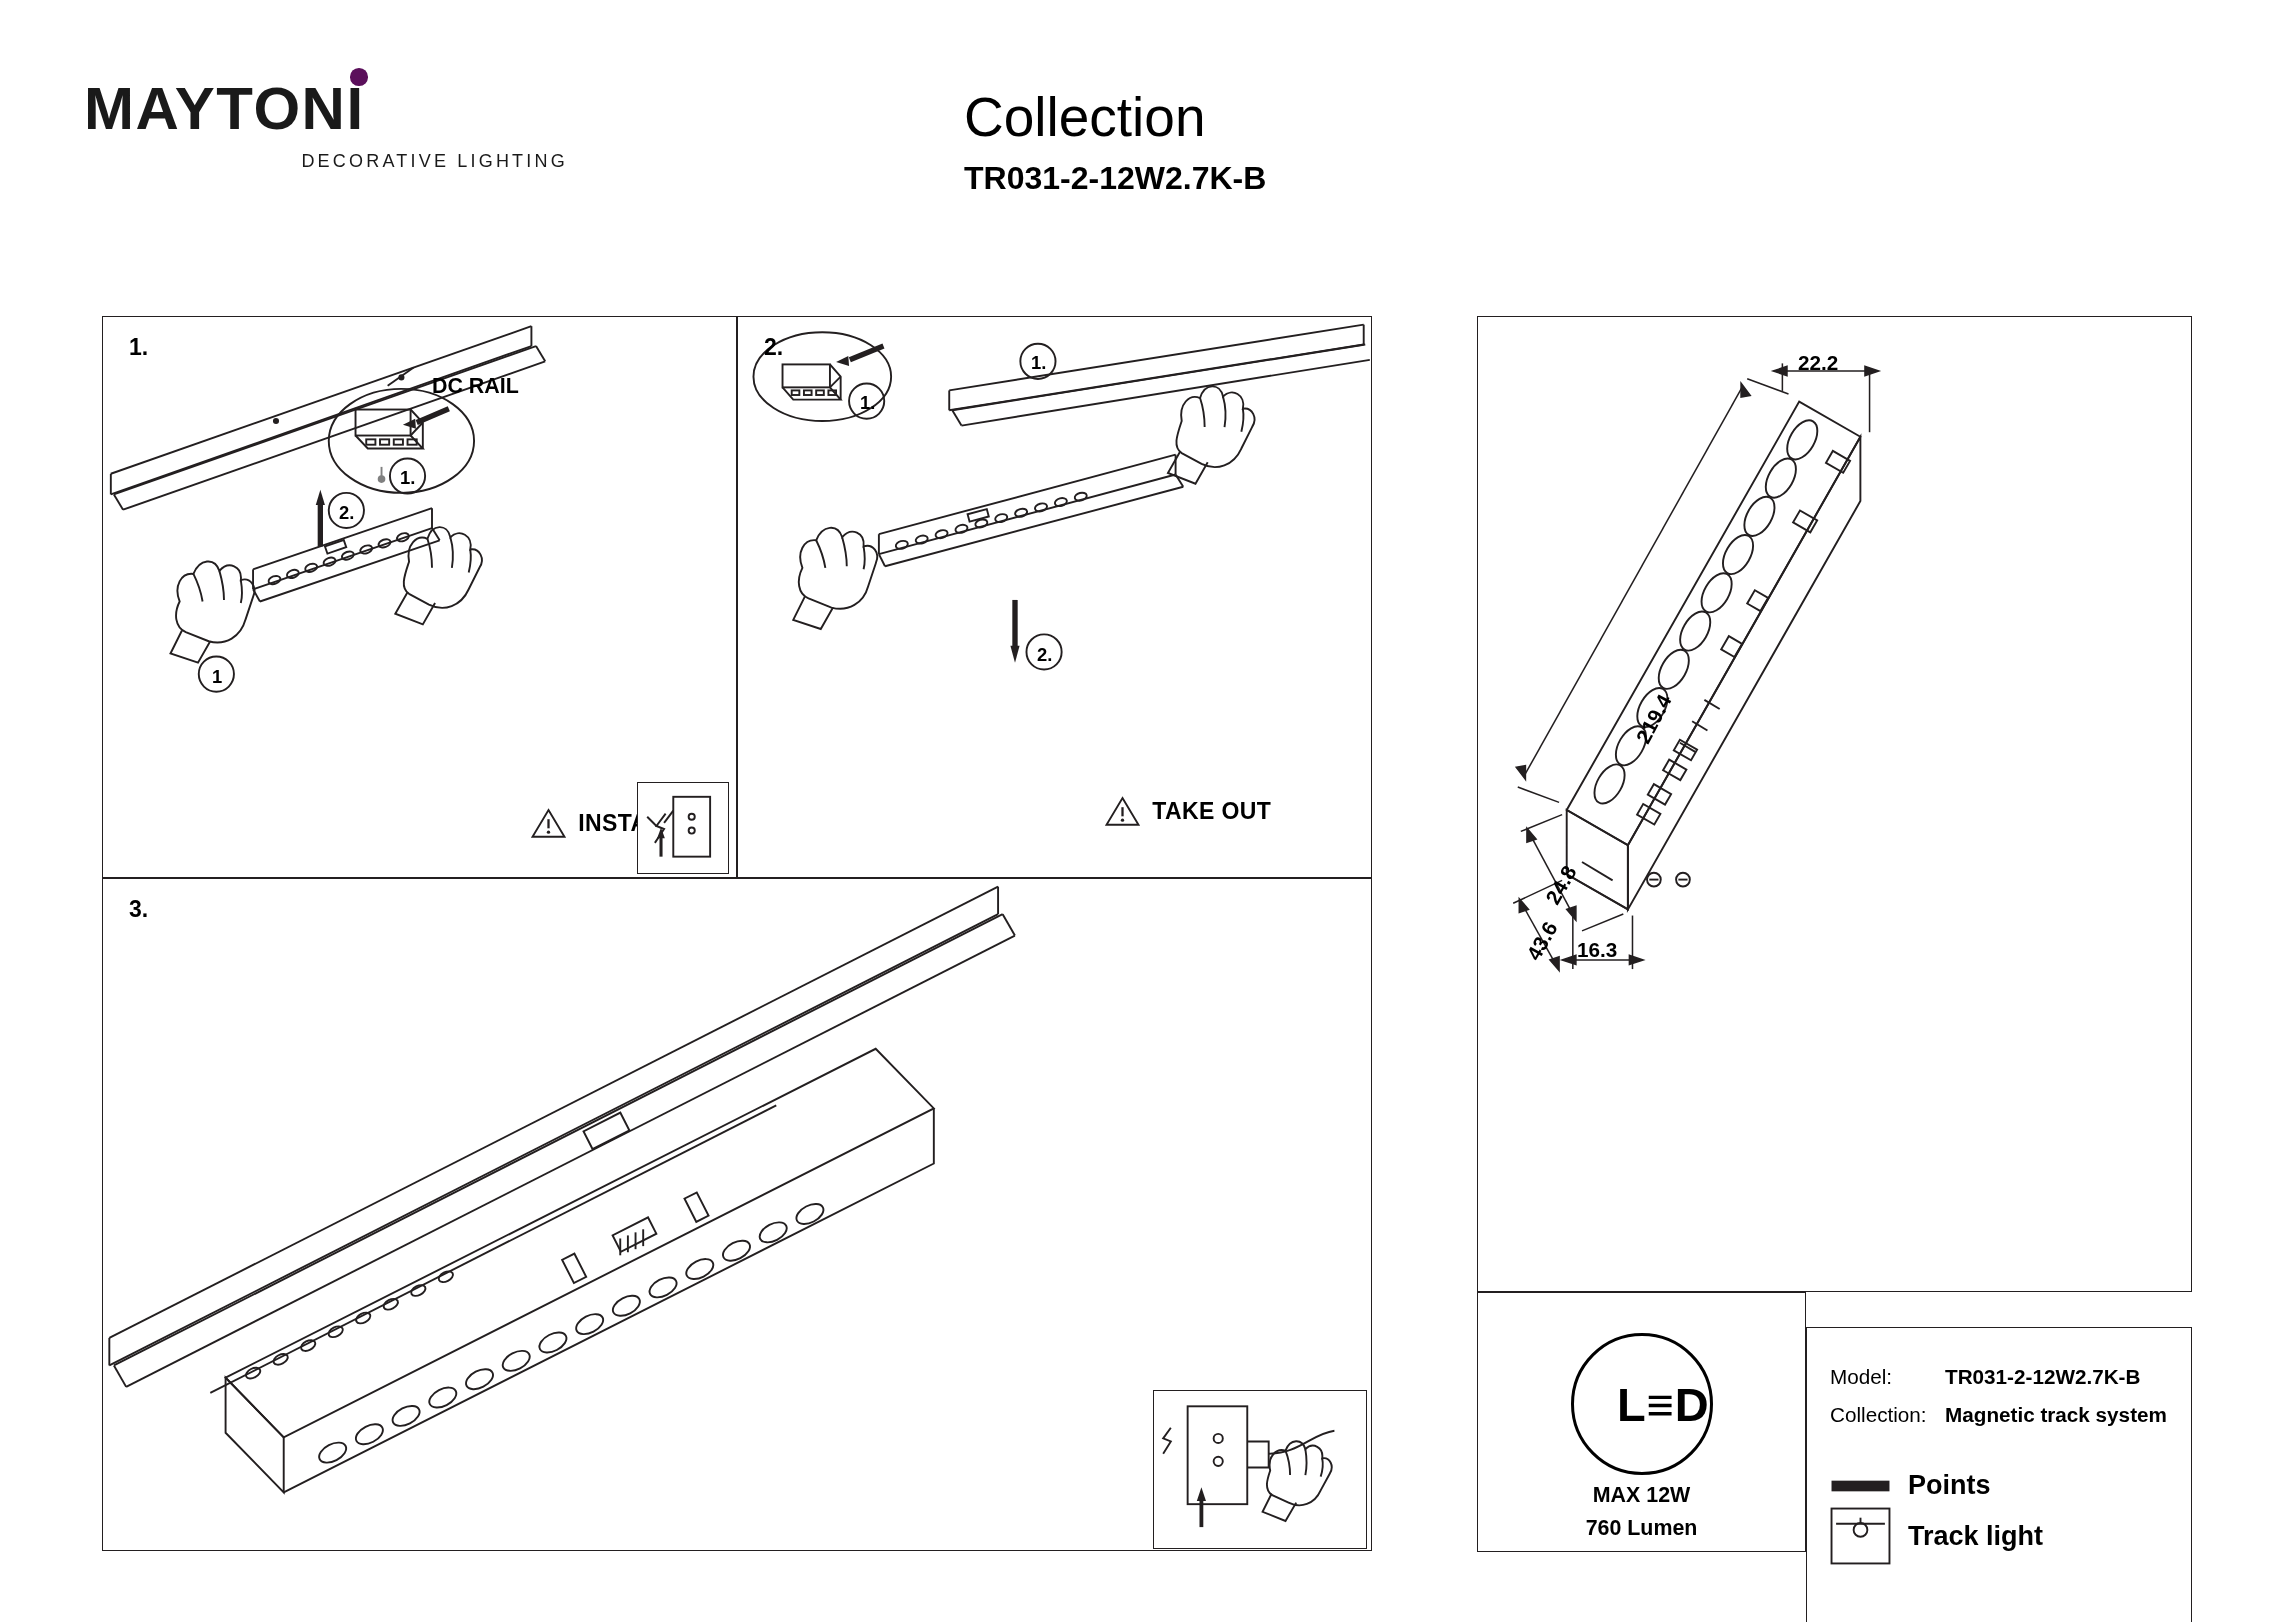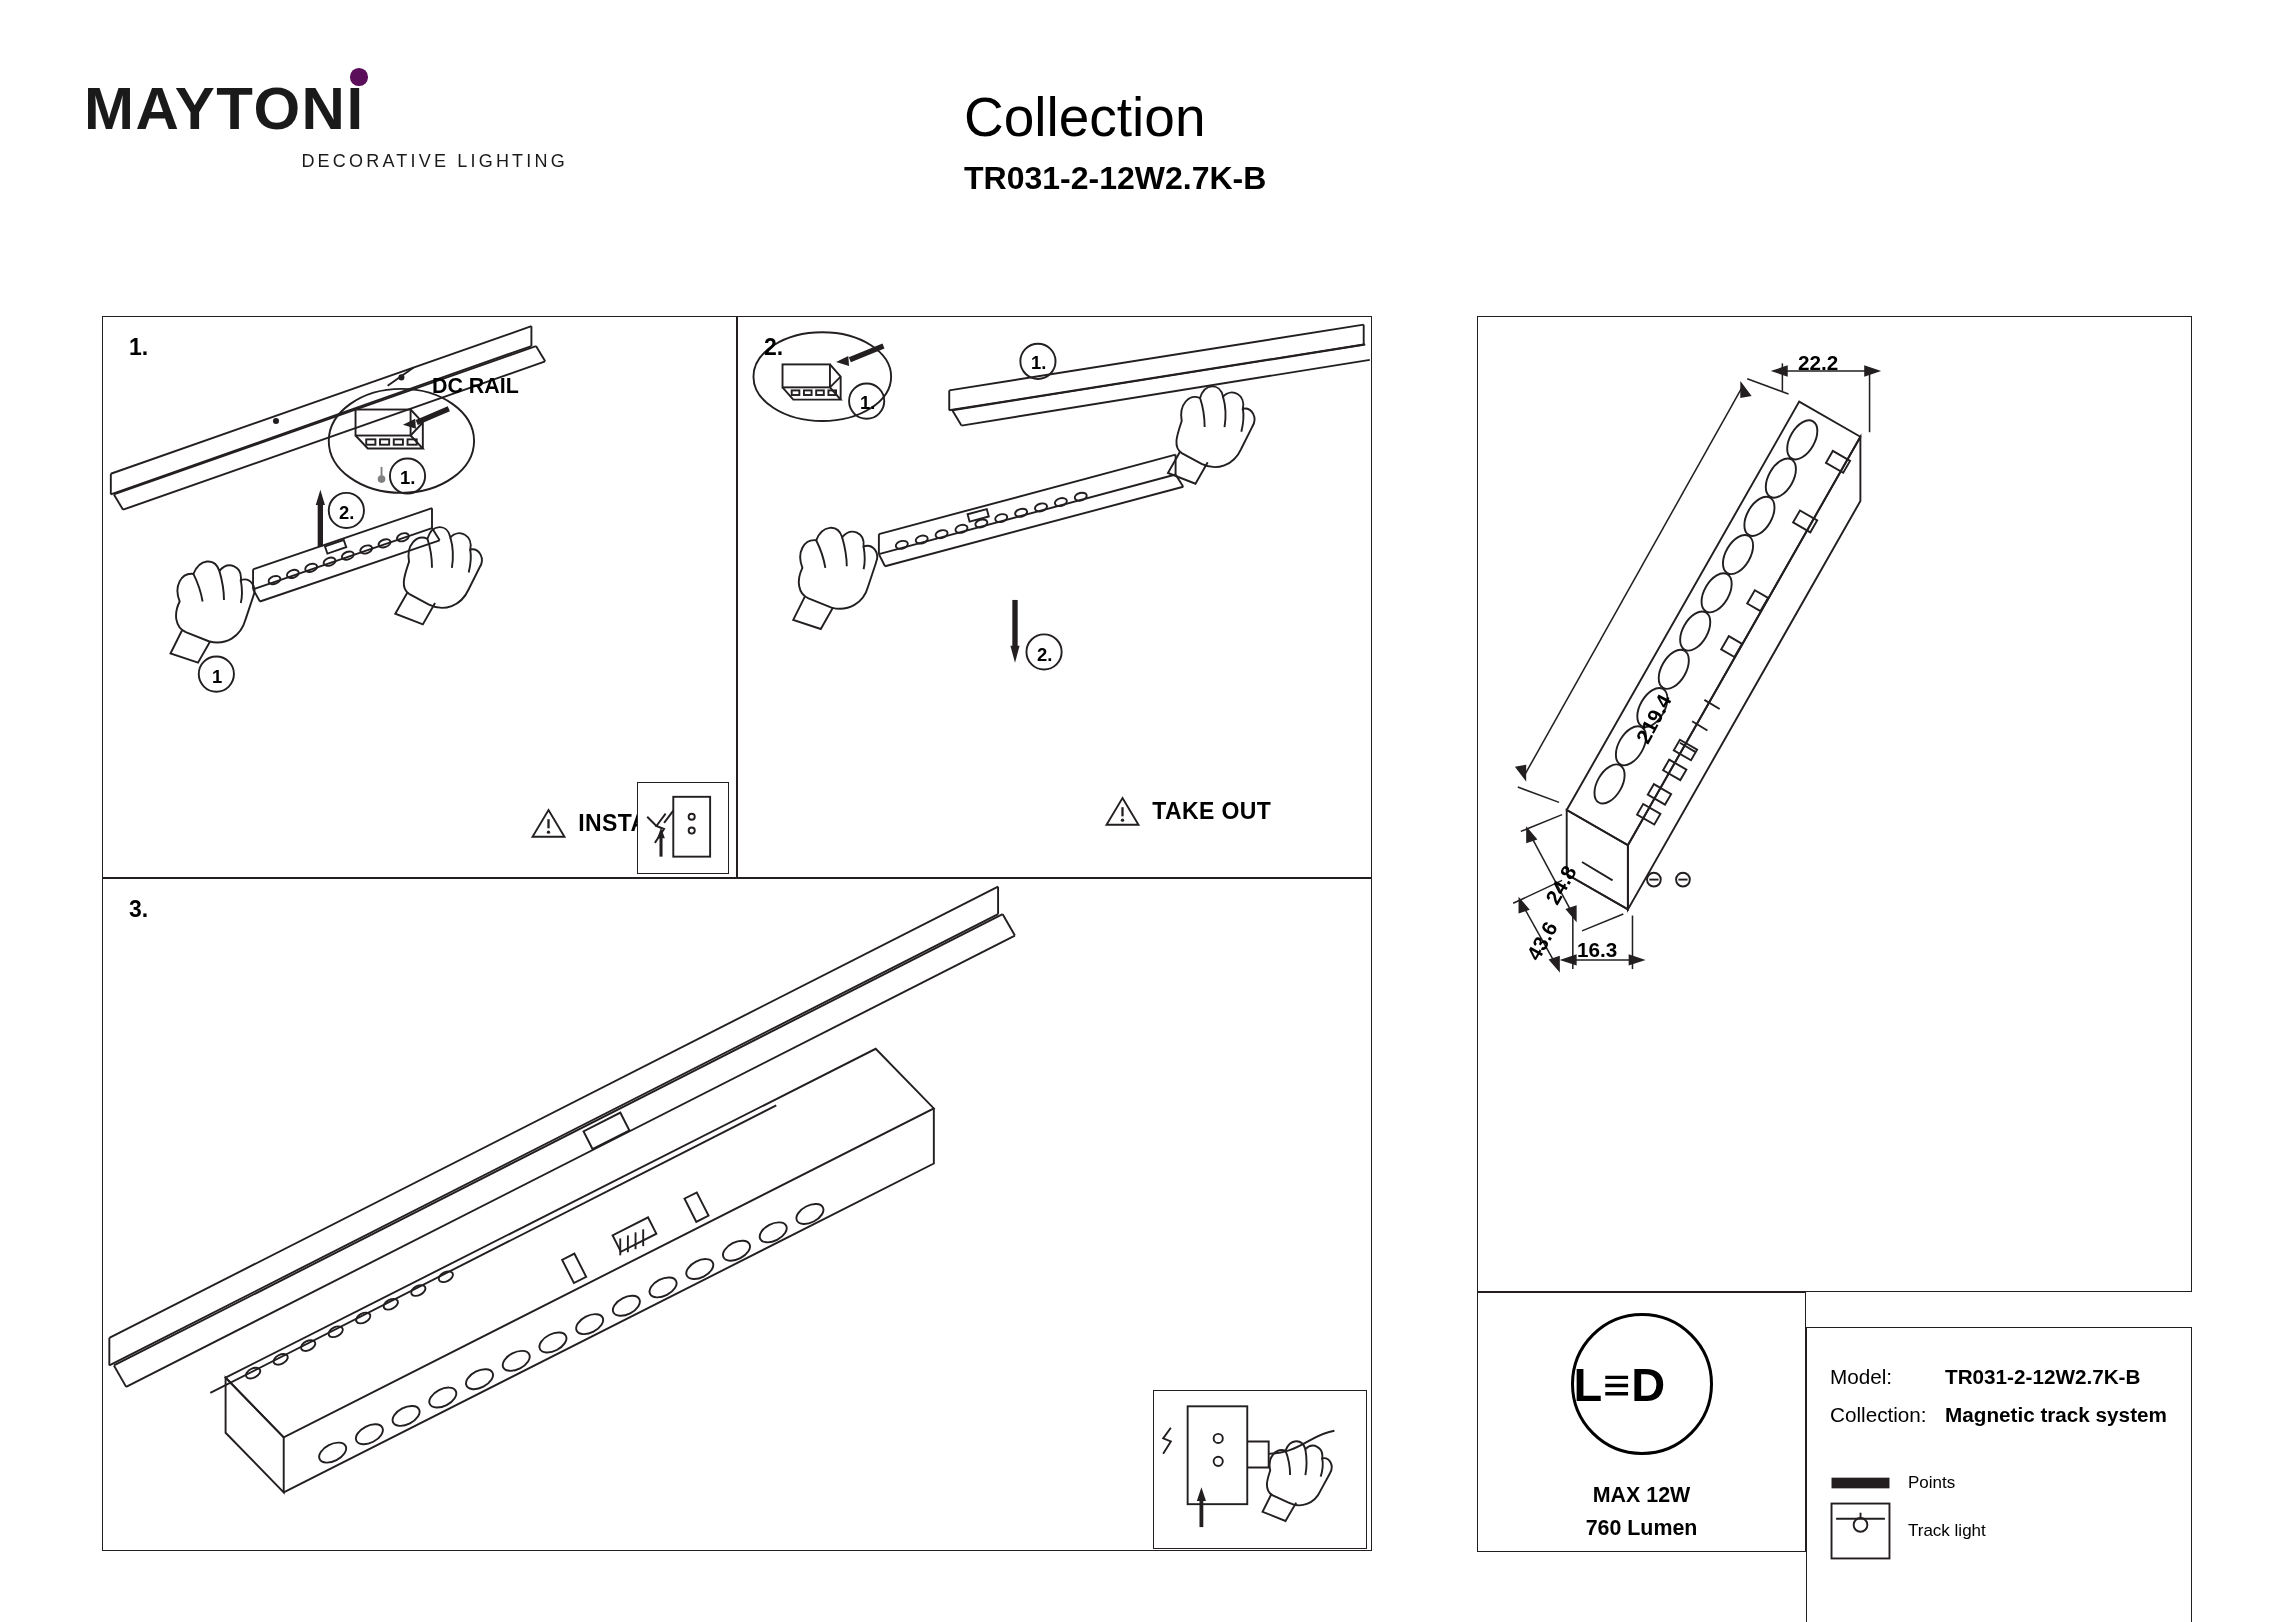--- a/index.html
+++ b/index.html
@@ -130,27 +130,27 @@
     border: 1.5px solid #231f20;
     box-sizing: border-box;
     background: #fff;
   }
 
   
   #led-circle {
     position: absolute;
     left: 50%;
     transform: translateX(-50%);
-    top: 20px;
+    top: 40px;
     width: 136px; height: 136px;
     border-radius: 50%;
     border: 3.8px solid #000;
     display: flex;
     align-items: center;
-    justify-content: flex-start;
+    justify-content: flex-end;
   }
   #led-text {
     font-size: 47px;
     font-weight: bold;
     letter-spacing: 0.8px;
     line-height: 1;
   }
   .led-caption {
     position: absolute;
     width: 100%;
@@ -184,22 +184,22 @@
     display: flex;
     flex-direction: column;
     gap: 6.1px;
   }
   .icon-row {
     display: flex;
     align-items: center;
     gap: 17px;
   }
   .icon-row .icon-label {
-    font-size: 17px;
-    font-weight: normal;
+    font-size: 27px;
+    font-weight: bold;
   }
 
   
   .dim {
     position: absolute;
     font-size: 20.7px;
     font-weight: bold;
     color: #000;
     white-space: nowrap;
   }

